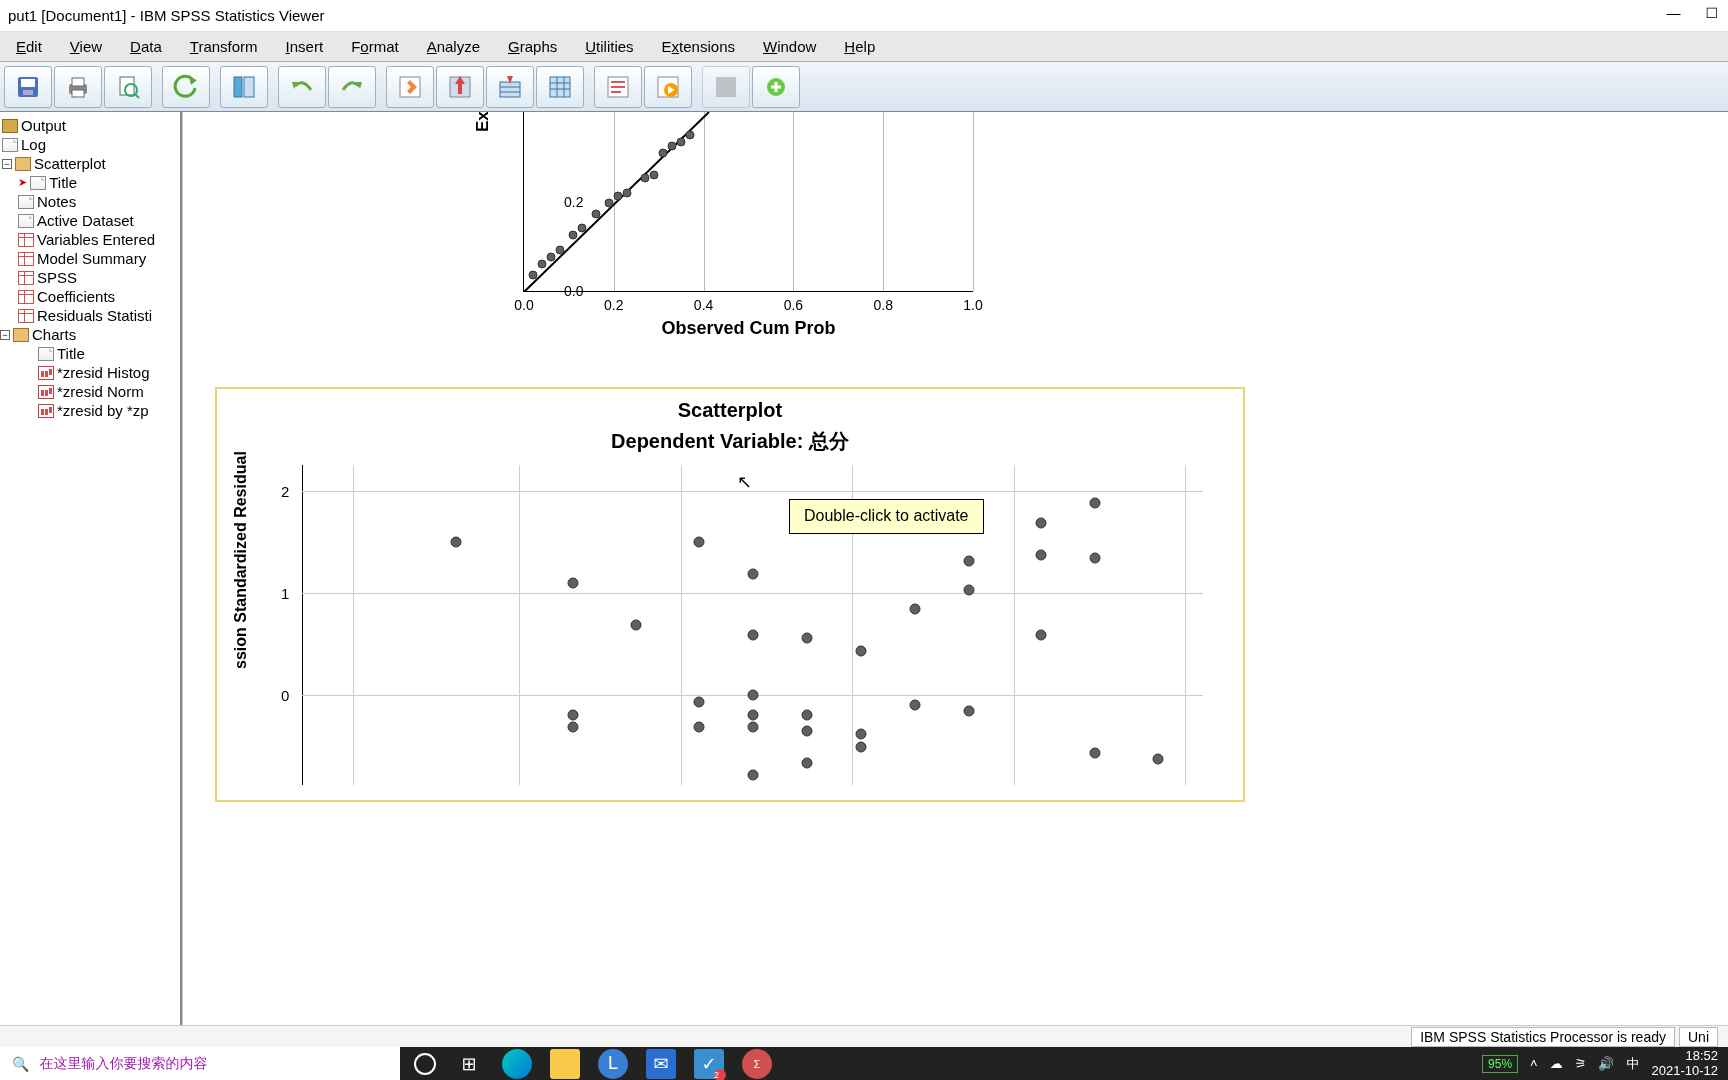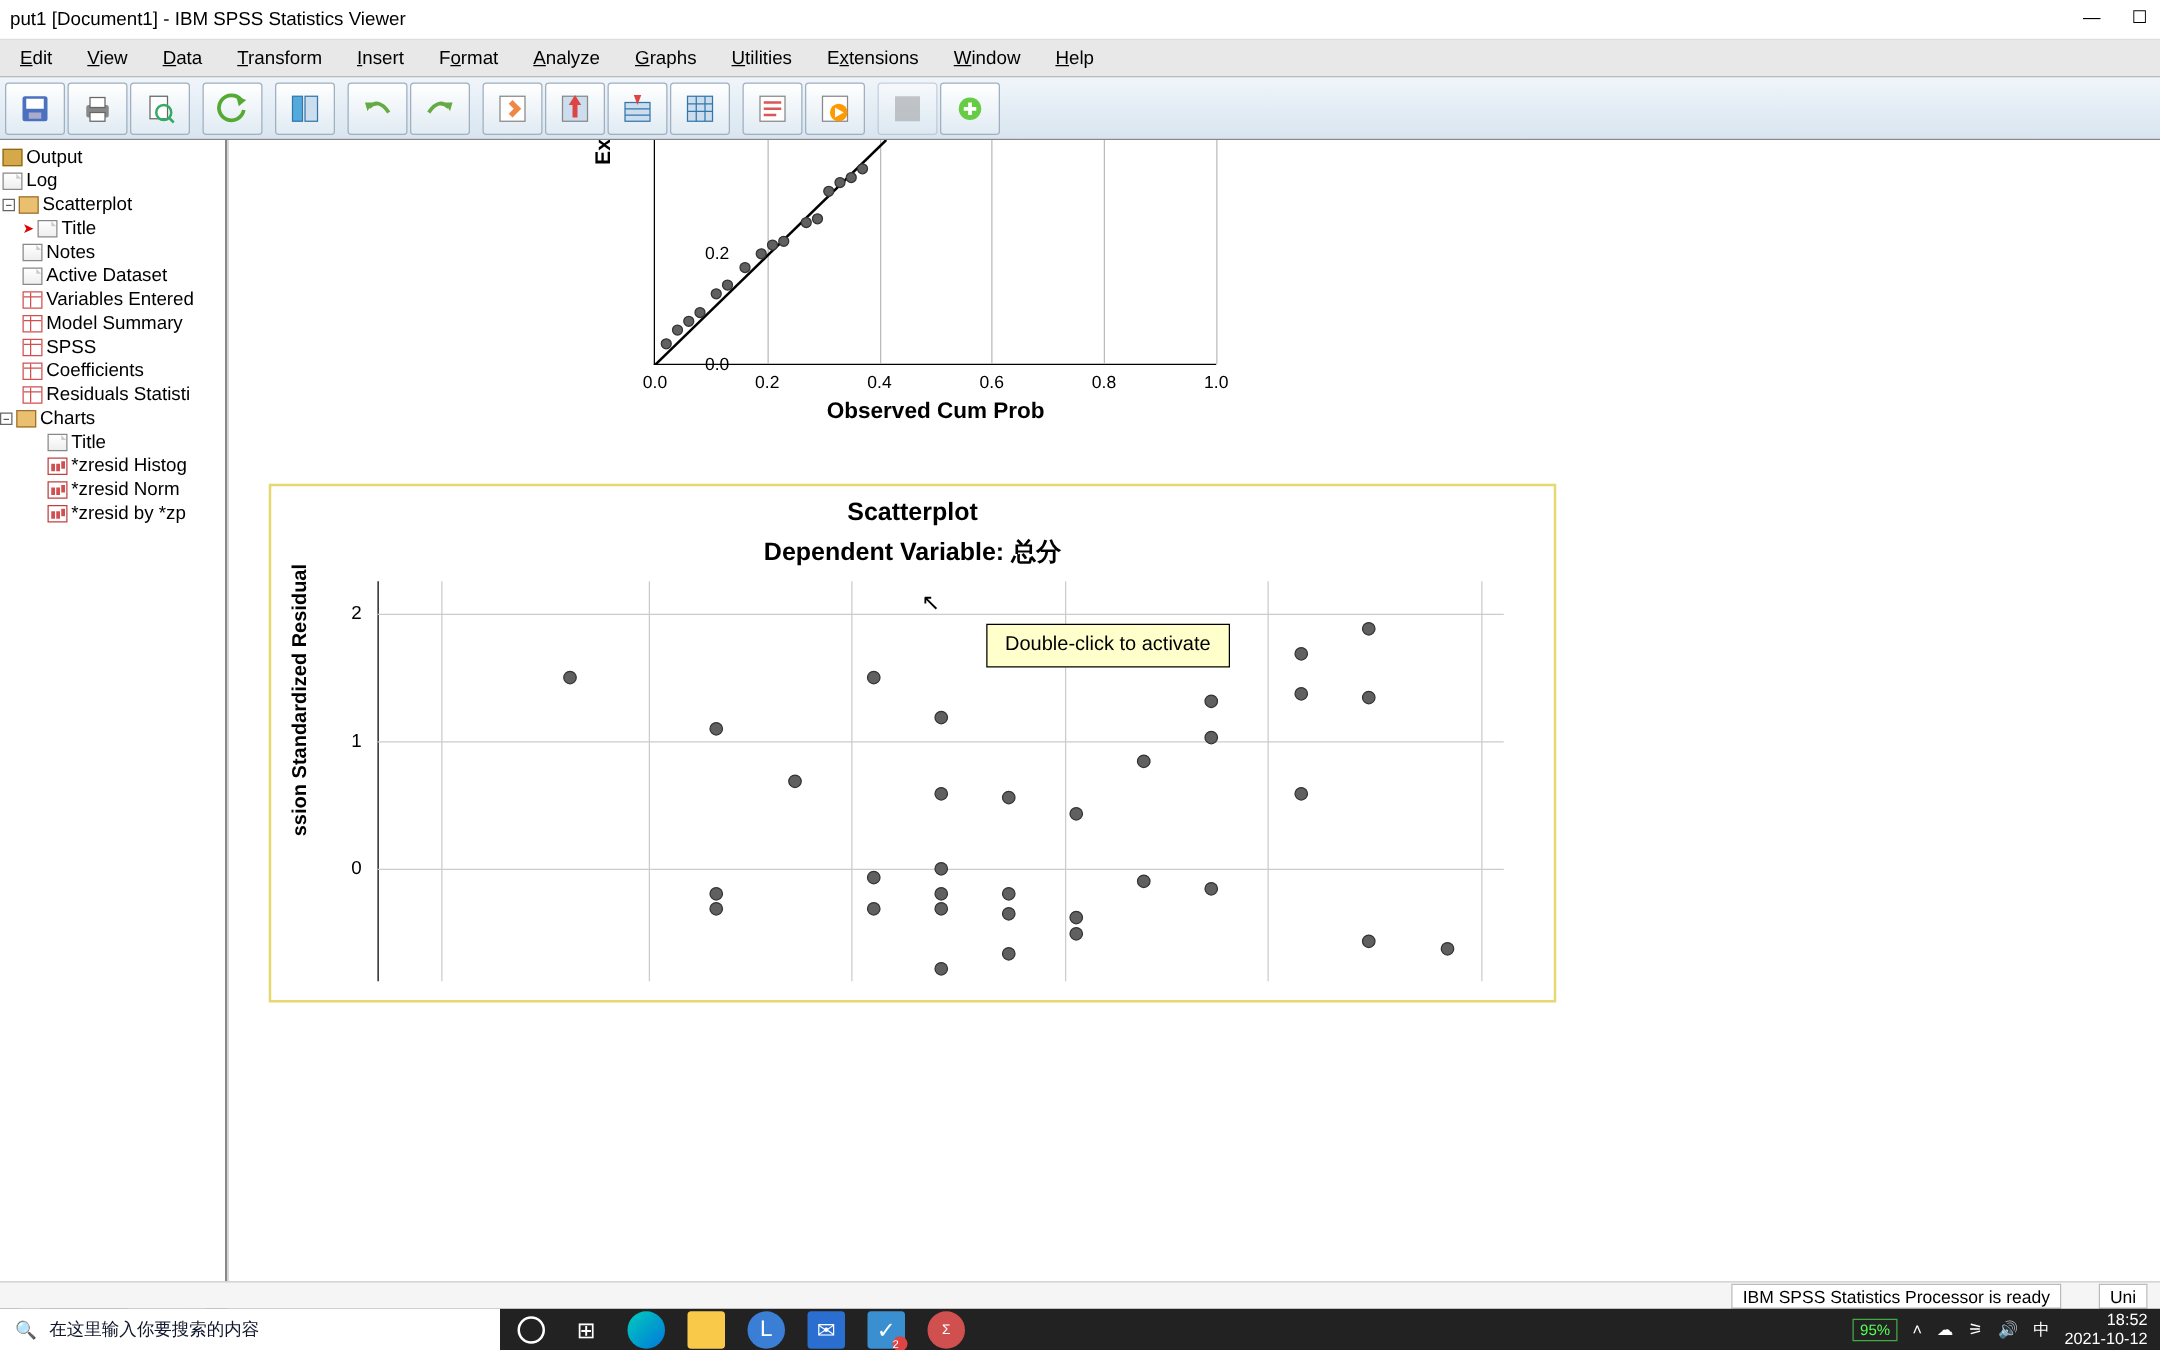--- a/index.html
+++ b/index.html
@@ -62,21 +62,21 @@
 .scatter-plot{ position:relative; height:320px; margin-left:65px; margin-right:20px; border-left:1.5px solid #000; }
 .scatter-plot .gv{position:absolute;top:0;bottom:0;width:1px;background:#ccc;}
 .scatter-plot .gh{position:absolute;left:-1px;right:0;height:1px;background:#ccc;}
 .scatter-plot .yt{position:absolute;left:-22px;font-size:15px;transform:translateY(-50%);}
 .scatter-ylabel{position:absolute;left:15px;top:280px;transform:rotate(-90deg);transform-origin:left top;font-weight:bold;font-size:16px;white-space:nowrap;}
 .scatter-plot .sp{position:absolute;width:11px;height:11px;border-radius:50%;background:#606060;border:1px solid #333;transform:translate(-50%,-50%);}
 
 .tooltip{position:absolute;left:552px;top:110px;background:#ffffcc;border:1px solid #000;padding:6px 14px;font-size:16px;text-align:center;line-height:1.3;margin-left:20px;}
 .cursor{position:absolute;left:520px;top:82px;font-size:18px;pointer-events:none;}
 
-.statusbar{position:absolute;left:0;right:0;bottom:33px;height:22px;background:#f5f5f5;border-top:1px solid #ccc;display:flex;justify-content:flex-end;align-items:center;font-size:14px;padding:0 10px;gap:30px;}
+.statusbar{position:absolute;left:0;right:0;bottom:33px;height:22px;background:#f5f5f5;border-top:1px solid #ccc;display:flex;justify-content:flex-end;align-items:center;font-size:14px;padding:0 10px;gap:4px;}
 .statusbar .box{border:1px solid #bbb;padding:1px 8px;background:#fff;}
 
 .taskbar{position:absolute;left:0;right:0;bottom:0;height:33px;background:#222;display:flex;align-items:center;color:#fff;font-size:14px;}
 .task-search{display:flex;align-items:center;background:#fff;color:#666;height:33px;padding:0 12px;width:400px;gap:10px;}
 .task-icons{display:flex;align-items:center;gap:18px;margin-left:14px;}
 .task-icon{width:30px;height:30px;border-radius:3px;display:flex;align-items:center;justify-content:center;font-size:18px;}
 .task-tray{margin-left:auto;display:flex;align-items:center;gap:12px;padding-right:10px;font-size:13px;}
 .battery{border:1px solid #4a4;color:#5f5;padding:1px 5px;font-size:12px;}
 .time-block{text-align:right;line-height:1.1;}
 
@@ -402,21 +402,21 @@
 </div>
 
 <div class="statusbar">
   <span class="box">IBM SPSS Statistics Processor is ready</span>
   <span class="box">Uni</span>
 </div>
 
 <div class="taskbar">
   <div class="task-search">
     <span>🔍</span>
-    <span style="color:#0f172a">在这里输入你要搜索的内容</span>
+    <span style="color:#a21caf">在这里输入你要搜索的内容</span>
   </div>
   <div class="task-icons">
     <div class="task-icon" style="border:2px solid #fff;border-radius:50%;width:22px;height:22px"></div>
     <div class="task-icon">⊞</div>
     <div class="task-icon" style="background:linear-gradient(135deg,#0cb,#07d);border-radius:50%"></div>
     <div class="task-icon" style="background:#f9c94a"></div>
     <div class="task-icon" style="background:#3a7fd5;border-radius:50%;color:#fff">L</div>
     <div class="task-icon" style="background:#2a6fd0;color:#fff">✉</div>
     <div class="task-icon" style="background:#3a8fd0;color:#fff;position:relative">✓<span style="position:absolute;bottom:-2px;right:-2px;background:#d44;border-radius:50%;font-size:9px;width:12px;height:12px;line-height:12px">2</span></div>
     <div class="task-icon" style="background:#d05050;border-radius:50%;color:#fff;font-size:11px">Σ</div>

